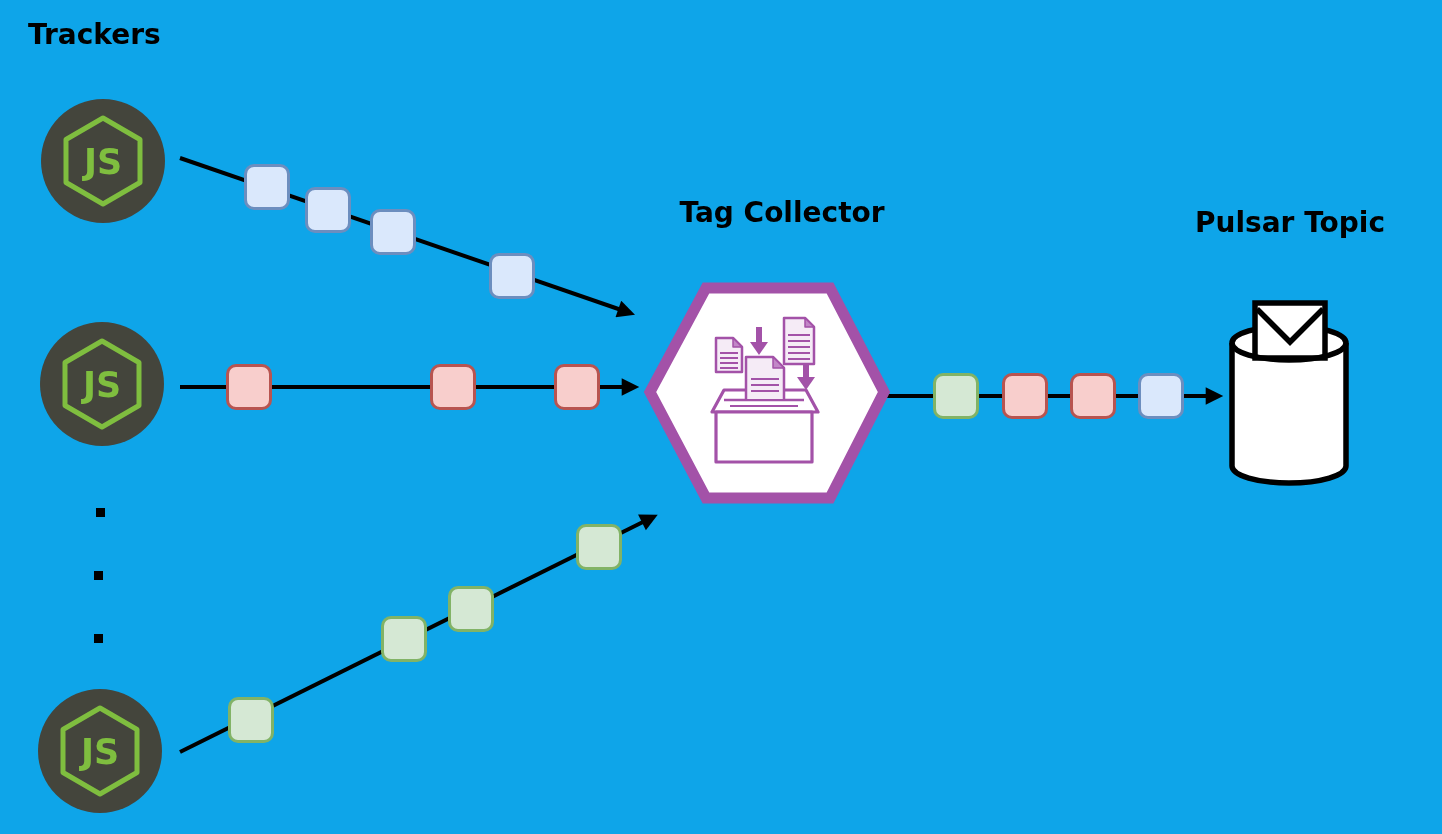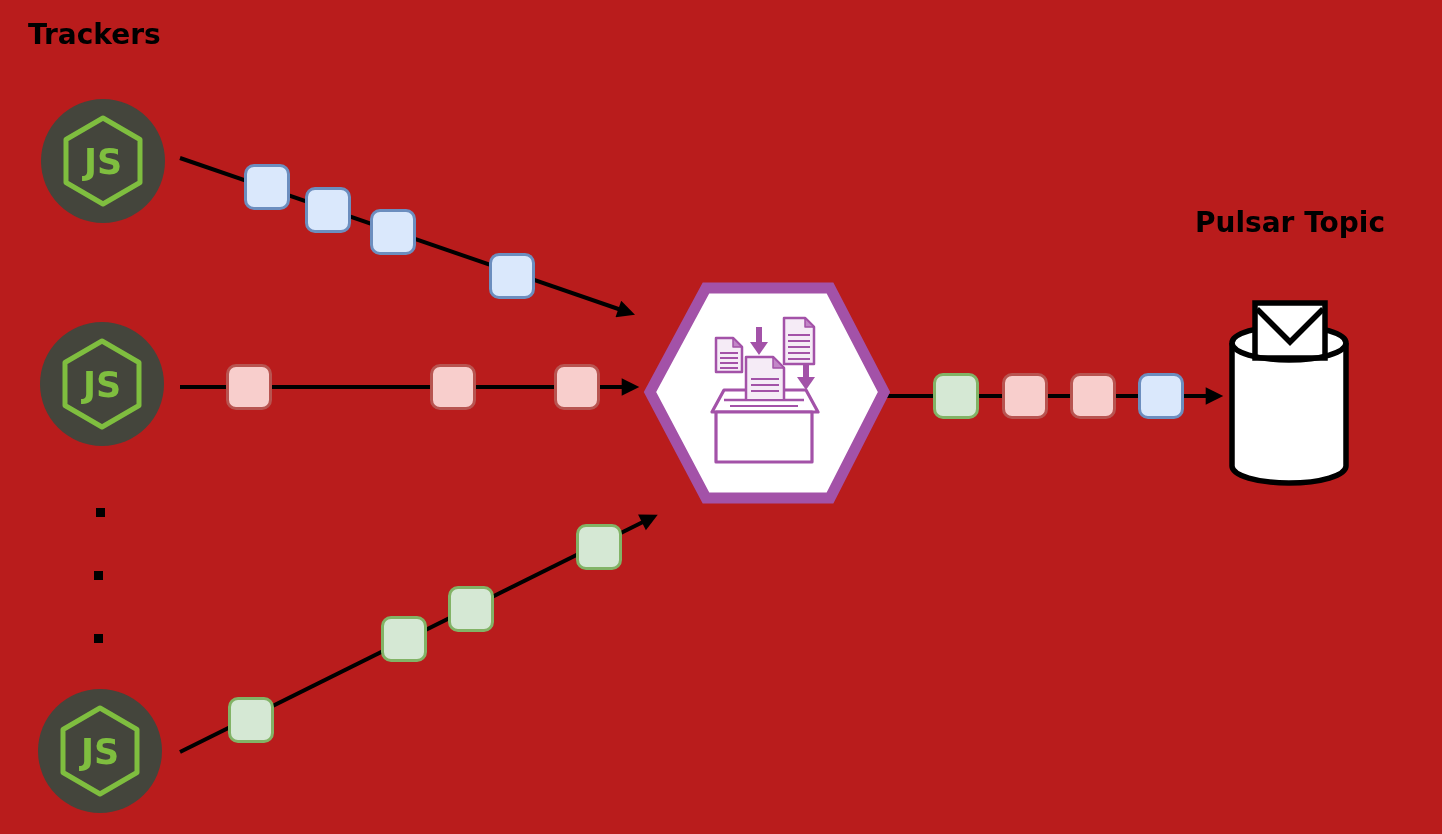--- a/index.html
+++ b/index.html
@@ -4,21 +4,21 @@
 <style>
   :root{
     --tag-blue-fill:#DAE8FC; --tag-blue-border:#6C8EBF;
     --tag-red-fill:#F8CECC;  --tag-red-border:#B85450;
     --tag-green-fill:#D5E8D4;--tag-green-border:#82B366;
     --accent-purple:#A352A8;
     --nodejs-circle:#44453C; --nodejs-green:#7FBE3F;
     --line-black:#000000;
   }
   html,body{margin:0;padding:0;background:#fff;}
-  #diagram{position:relative;width:1442px;height:834px;background:#b91c1c;overflow:hidden;
+  #diagram{position:relative;width:1442px;height:834px;background:#0ea5e9;overflow:hidden;
            font-family:"DejaVu Sans",sans-serif;}
   #wires{position:absolute;left:0;top:0;}
   .label{position:absolute;font:700 28px/1.2 "DejaVu Sans",sans-serif;color:#000;white-space:nowrap;}
   .label.centered{text-align:center;}
   .tag-square{position:absolute;width:46px;height:46px;box-sizing:border-box;
               border:3px solid;border-radius:10px;}
   .ellipsis-dot{position:absolute;width:9px;height:9px;background:#000;}
   
   .node-circle{fill:var(--nodejs-circle);}
   .node-hex{fill:none;stroke:var(--nodejs-green);stroke-width:5;stroke-linejoin:round;}
@@ -98,20 +98,21 @@
       <path class="blk-white" d="M1232,343 A57,17 0 0 1 1346,343"></path>
       <g>
         <rect class="blk-white" x="1255" y="303" width="70" height="55"></rect>
         <path class="blk" stroke-width="5" d="M1257,309 L1290,342 L1323,309"></path>
       </g>
       <path class="blk" d="M1232,343 A57,17 0 0 0 1346,343"></path>
     </g>
   </svg>
 
   <div class="label" style="left:28px;top:18px;">Trackers</div>
+  <div class="label centered" style="left:652px;top:196px;width:260px;">Tag Collector</div>
   <div class="label centered" style="left:1160px;top:198px;width:260px;margin-top:8px;">Pulsar Topic</div>
 
   <div id="squares-layer">
       <div class="tag-square" style="left: 244px; top: 164px; background: var(--tag-blue-fill); border-color: var(--tag-blue-border);"></div>
       <div class="tag-square" style="left: 305px; top: 187px; background: var(--tag-blue-fill); border-color: var(--tag-blue-border);"></div>
       <div class="tag-square" style="left: 370px; top: 209px; background: var(--tag-blue-fill); border-color: var(--tag-blue-border);"></div>
       <div class="tag-square" style="left: 489px; top: 253px; background: var(--tag-blue-fill); border-color: var(--tag-blue-border);"></div>
       <div class="tag-square" style="left: 226px; top: 364px; background: var(--tag-red-fill); border-color: var(--tag-red-border);"></div>
       <div class="tag-square" style="left: 430px; top: 364px; background: var(--tag-red-fill); border-color: var(--tag-red-border);"></div>
       <div class="tag-square" style="left: 554px; top: 364px; background: var(--tag-red-fill); border-color: var(--tag-red-border);"></div>

